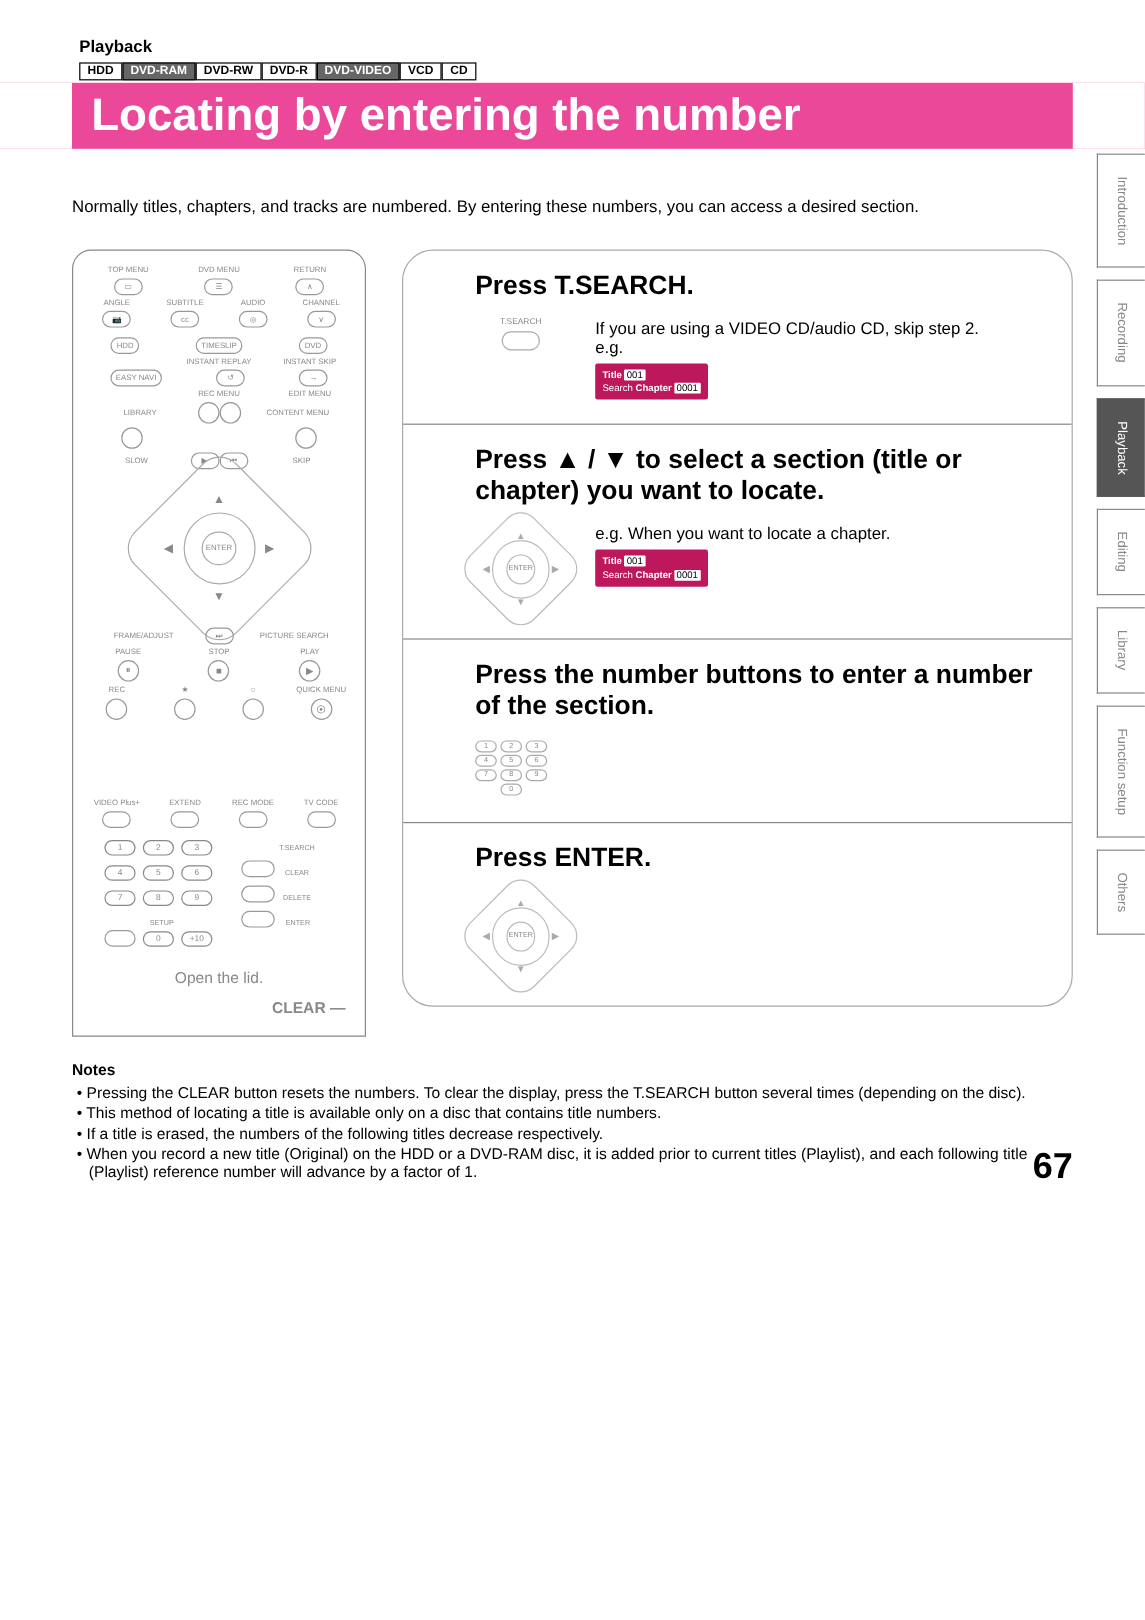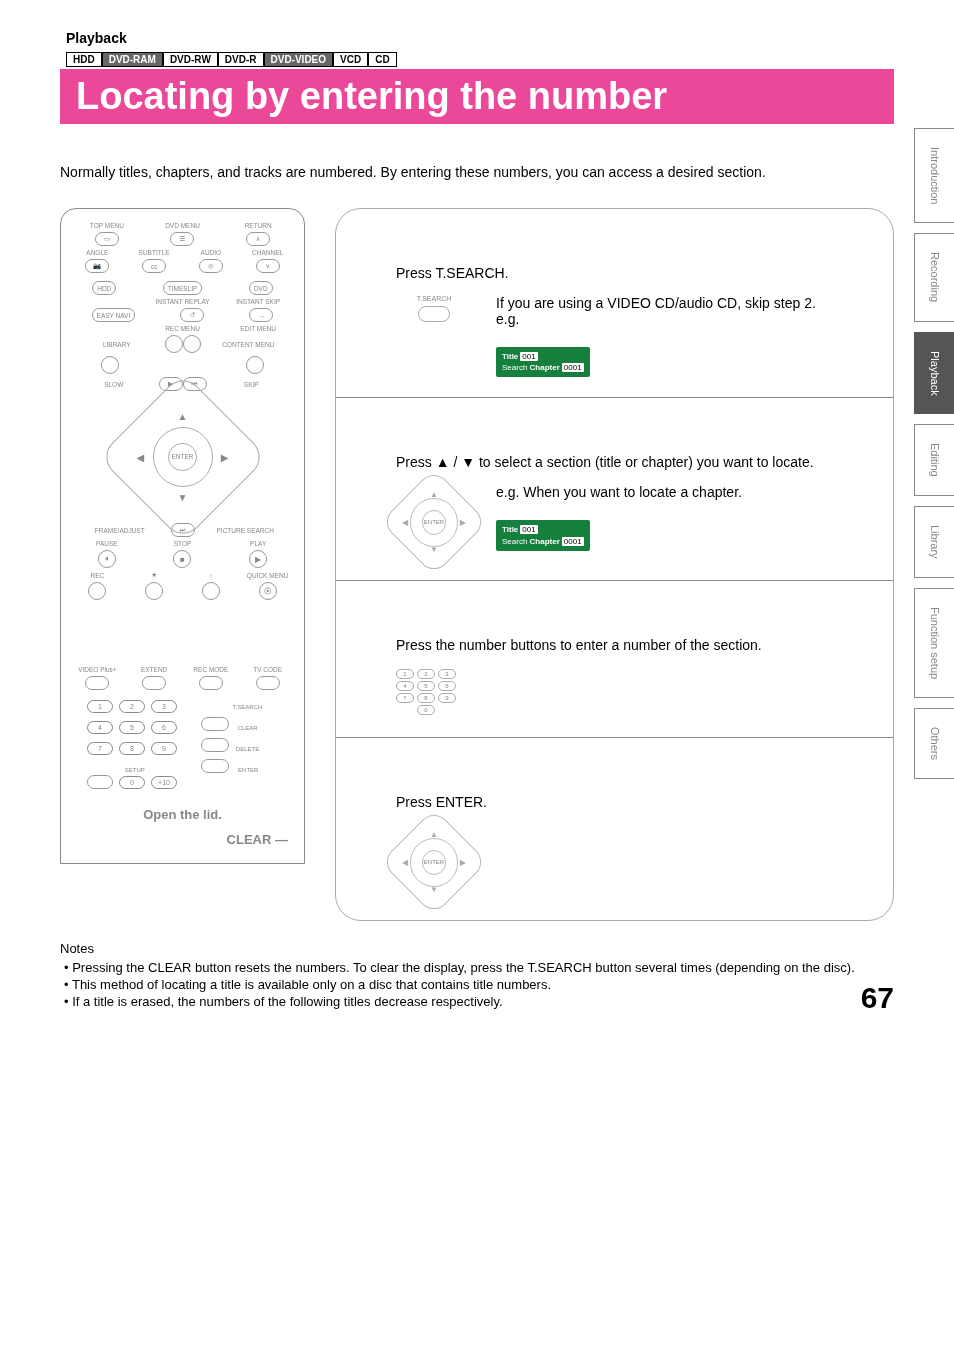--- a/index.html
+++ b/index.html
@@ -133,47 +133,46 @@
   .dpad .al { left:14px; top:50%; transform:translateY(-50%);}
   .dpad .ar { right:14px; top:50%; transform:translateY(-50%);}
   .numpad { margin-top: 10px; }
   .numpad .nr { display:flex; gap:6px; justify-content:flex-start; margin:4px 0 4px 18px; align-items:center;}
   .numbtn {
     border:1px solid #888; border-radius:10px;
     width:26px; height:13px;
     display:inline-flex; align-items:center; justify-content:center;
     font-size:7px;
   }
-  .open-lid { text-align:center; font-weight:bold; font-size:13px; margin:18px 0 10px;}
+  .open-lid { text-align:center; font-weight:normal; font-size:13px; margin:18px 0 10px;}
   .clear-lbl { text-align:right; font-weight:bold; font-size:13px; padding-right:8px; margin-bottom:6px;}
 
   .right-col {
     flex: 1;
     border: 1px solid #aaa;
     border-radius: 26px;
     padding: 0;
   }
   .step {
     padding: 16px 24px 20px 60px;
     border-bottom: 1px solid #888;
     position: relative;
   }
   .step:last-child { border-bottom: none; }
   .step-head {
-    font-size: 14px;
-    font-weight: normal;
+    font-size: 22px;
+    font-weight: bold;
     margin-bottom: 14px;
-    margin-top: 40px;
   }
   .step-body { display:flex; gap: 24px; align-items:flex-start; font-size: 14px;}
   .step-graphic { width: 76px; flex-shrink:0; text-align:center; font-size:7px; color:#888;}
   .step-text { flex:1; }
   .osd {
-    margin-top: 20px;
-    background:#15803d;
+    margin-top: 6px;
+    background:#be185d;
     border-radius:2px;
     color:#fff;
     font-size:8px;
     padding:4px 6px;
     display:inline-block;
     line-height:1.4;
   }
   .osd .bold { font-weight:bold; }
   .osd .slot { background:#fff; color:#000; padding:0 2px; border-radius:1px; margin-left:2px;}
   .mini-dpad {
@@ -188,21 +187,21 @@
   .mini-dpad .al{left:6px;top:50%;transform:translateY(-50%);}
   .mini-dpad .ar{right:6px;top:50%;transform:translateY(-50%);}
   .mini-numpad { text-align:left;}
   .mini-numpad .r { display:flex; gap:3px; margin:2px 0;}
   .mini-nb { border:1px solid #aaa; border-radius:8px; width:18px; height:10px; font-size:6px; display:inline-flex;align-items:center;justify-content:center;}
 
   .notes {
     margin-top: 20px;
     font-size: 13px;
   }
-  .notes-head { font-weight: normal; margin-bottom:4px;}
+  .notes-head { font-weight: bold; margin-bottom:4px;}
   .notes ul { list-style: none; padding-left: 8px;}
   .notes li::before { content:"• "; }
   .notes li { margin-bottom: 2px; padding-left: 6px; text-indent:-10px;}
 
   .side-tabs {
     position: absolute;
     right: 0;
     top: 128px;
     width: 40px;
     display: flex;
@@ -520,20 +519,21 @@
 
     </div>
   </div>
 
   <div class="notes">
     <div class="notes-head">Notes</div>
     <ul>
       <li>Pressing the CLEAR button resets the numbers. To clear the display, press the T.SEARCH button several times (depending on the disc).</li>
       <li>This method of locating a title is available only on a disc that contains title numbers.</li>
       <li>If a title is erased, the numbers of the following titles decrease respectively.</li>
+      <li>When you record a new title (Original) on the HDD or a DVD-RAM disc, it is added prior to current titles (Playlist), and each following title (Playlist) reference number will advance by a factor of 1.</li>
     </ul>
   </div>
 
   <div class="page-num">67</div>
 </div>
 
 <div class="side-tabs">
   <div class="side-tab">Introduction</div>
   <div class="side-tab">Recording</div>
   <div class="side-tab active">Playback</div>

